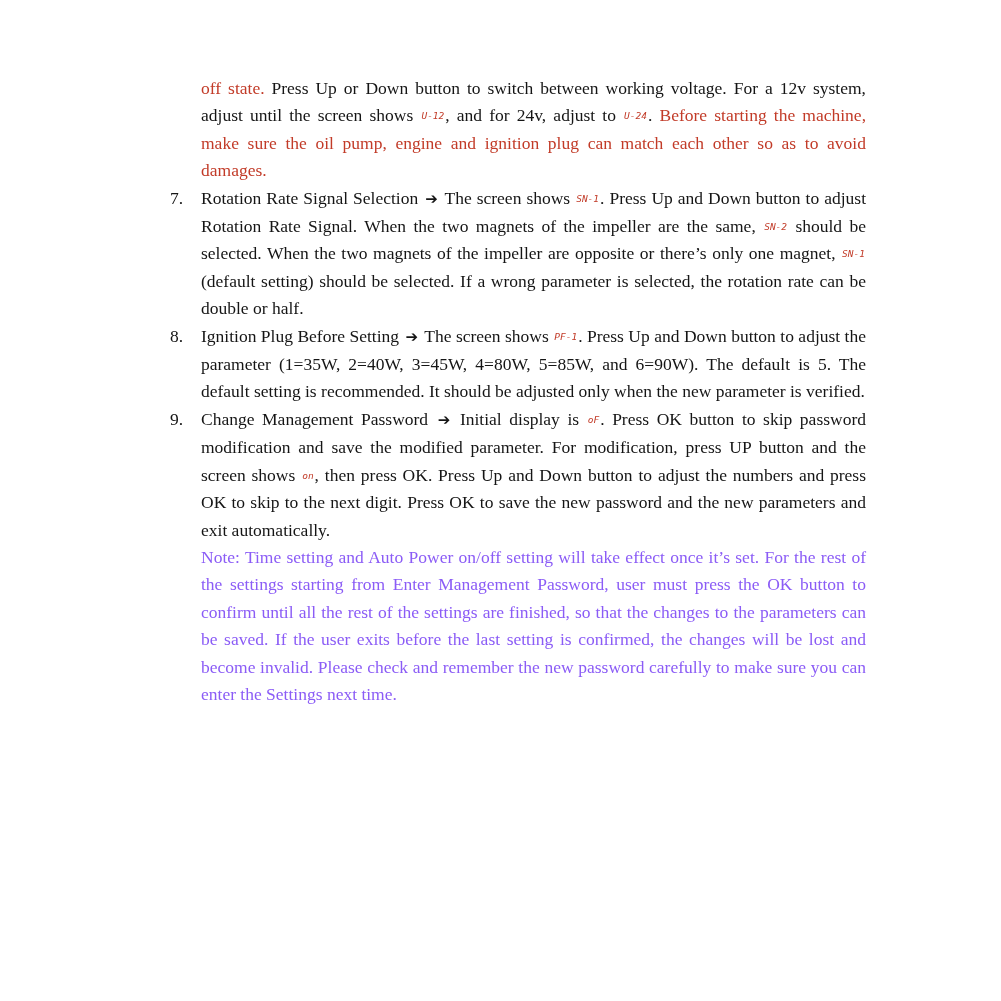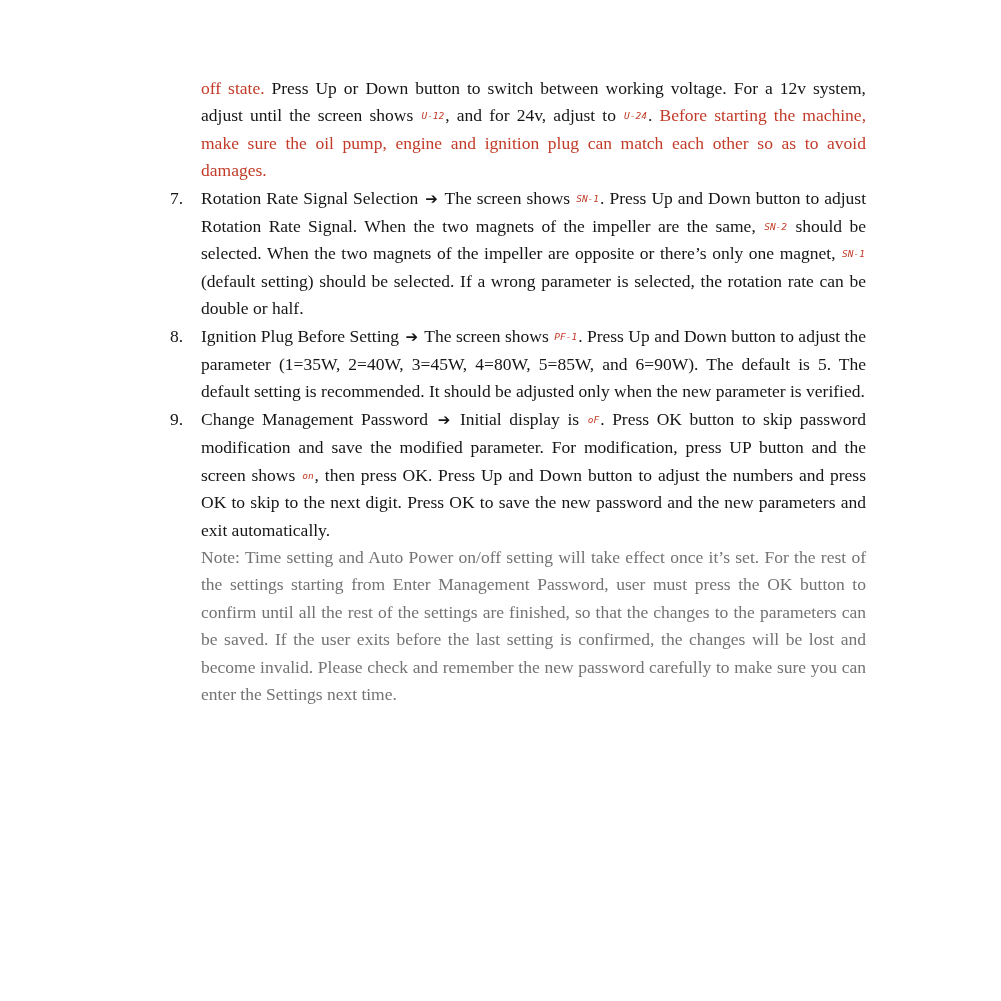--- a/index.html
+++ b/index.html
@@ -57,21 +57,21 @@
     letter-spacing: 0px;
     vertical-align: 2px;
     padding: 0 1px;
     white-space: nowrap;
   }
   .arrow {
     font-family: "DejaVu Sans", sans-serif;
     font-size: 15px;
     padding: 0 2px;
   }
-  .note .red { color: #737373; }
+  .note .red { color: #8b5cf6; }
 </style>
 </head>
 <body>
 
 <div class="page">
   <div class="content">
 
     <p class="para indented"><span class="red">off state.</span><span> Press Up or Down button to switch between working voltage. For a 12v system, adjust until the screen shows </span><span class="glyph">U-12</span><span>, and for 24v, adjust to </span><span class="glyph">U-24</span><span>. </span><span class="red">Before starting the machine, make sure the oil pump, engine and ignition plug can match each other so as to avoid damages.</span></p>
 
     <div class="item">

